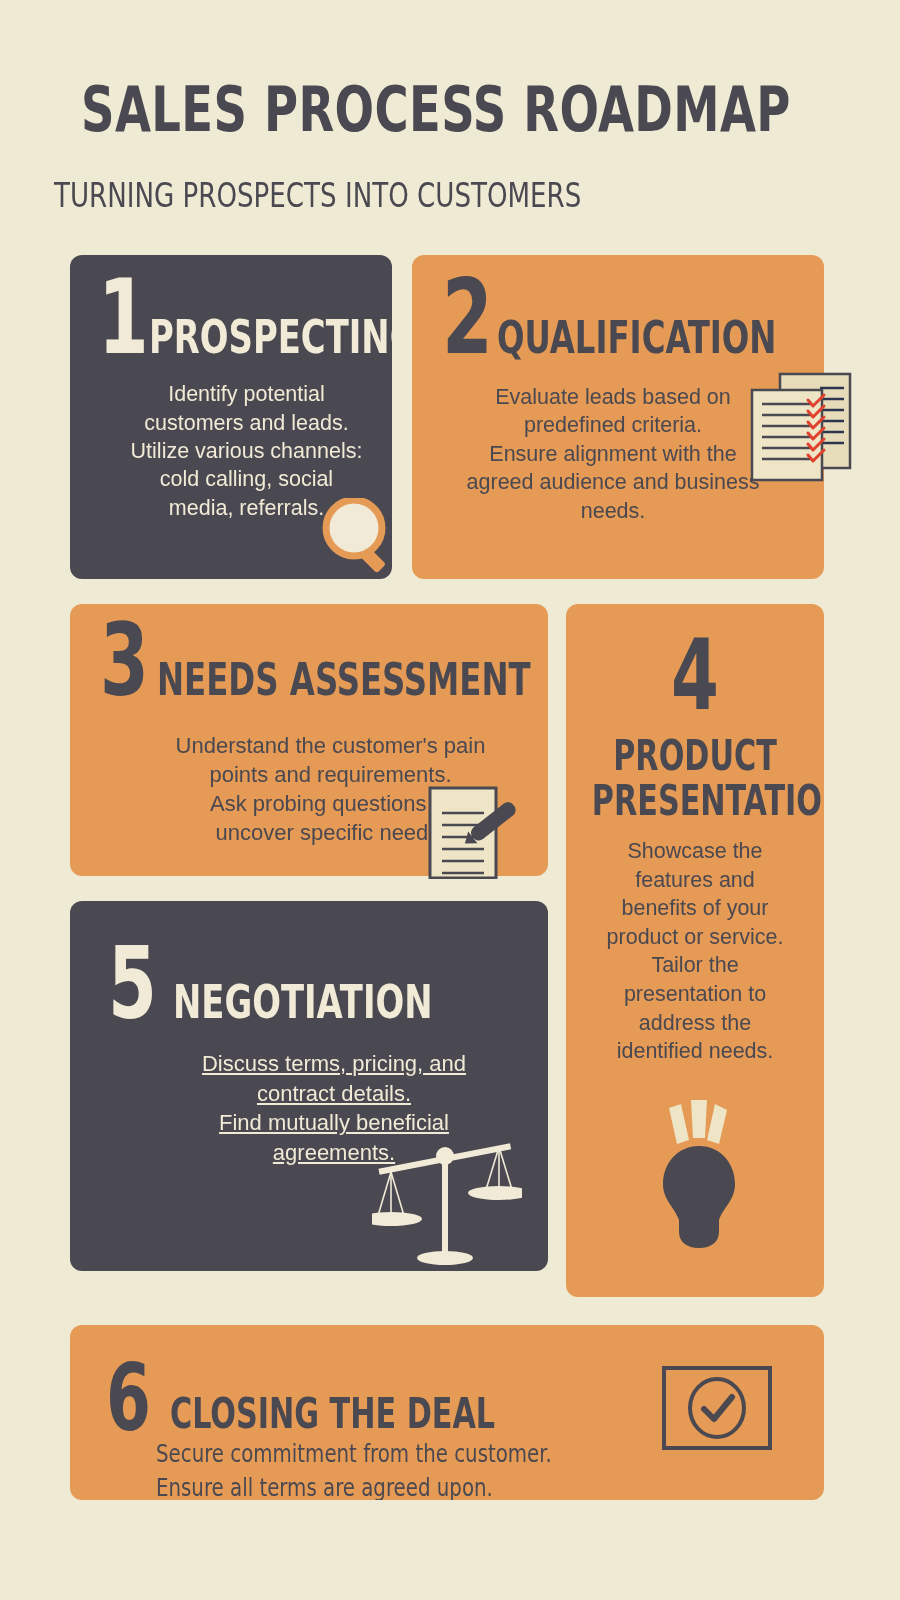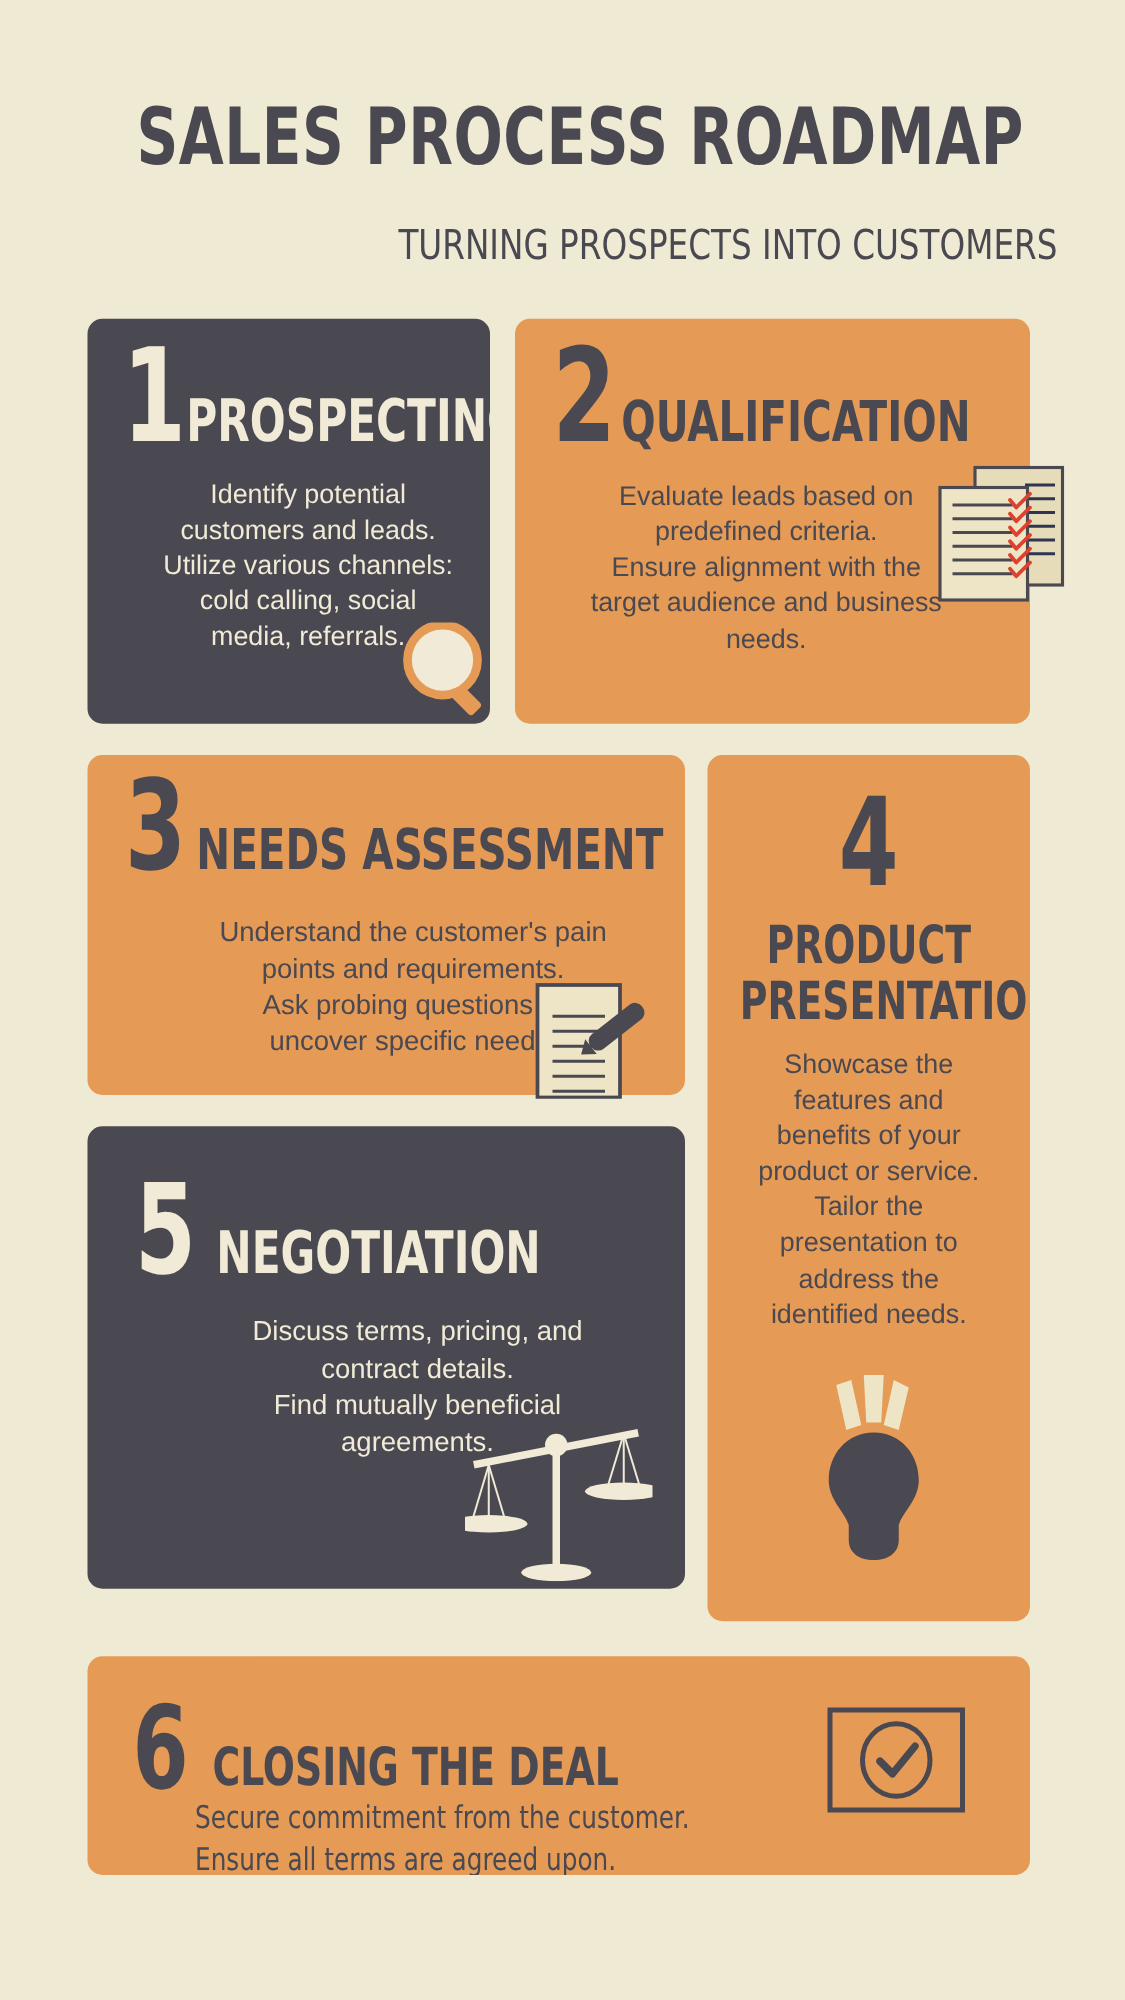--- a/index.html
+++ b/index.html
@@ -10,21 +10,21 @@
     width: 900px;
     height: 1600px;
     background: #efead4;
     font-family: "Liberation Sans", sans-serif;
     overflow: hidden;
     position: relative;
   }
 
   
   .header {
-    text-align: right;
+    text-align: left;
     padding-top: 78px;
   }
   .title {
     font-family: "DejaVu Sans Condensed", "Liberation Sans Narrow", "Liberation Sans", sans-serif;
     font-weight: 700;
     font-size: 63px;
     line-height: 1;
     letter-spacing: 0.5px;
     color: #4a4850;
     transform: scaleX(0.82);
@@ -124,21 +124,21 @@
     text-transform: uppercase;
     white-space: pre-line;
   }
   #card4 .desc { margin: 14px 14px 0 14px; font-size: 21.5px; line-height: 1.33; text-align: center; }
 
   
   #card5 { left: 70px;  top: 901px; width: 478px; height: 370px; }
   #card5 .headline { margin: 44px 0 0 38px; }
   #card5 .num      { font-size: 100px; margin-right: 2px; }
   #card5 .stepname { font-size: 47px; }
-  #card5 .desc     { margin: 26px 0 0 50px; font-size: 22px; line-height: 1.34; }
+  #card5 .desc     { margin: 26px 0 0 50px; font-size: 22px; line-height: 1.34; text-decoration: underline; }
 
   
   #card6 { left: 70px;  top: 1325px; width: 754px; height: 175px; }
   #card6 .row6 { display: flex; align-items: flex-end; margin: 38px 0 0 36px; }
   #card6 .num      { font-size: 92px; margin-right: 6px; color:#4a4850; }
   #card6 .stepname { font-size: 42px; color:#4a4850; margin-bottom: 2px; }
   #card6 .desc6 {
     font-family: "DejaVu Sans Condensed", "Liberation Sans Narrow", "Liberation Sans", sans-serif;
     font-weight: 400;
     font-size: 25px; line-height: 1.38;
@@ -180,21 +180,21 @@
 </div>
 
 <div class="card orange" id="card2">
   <div class="headline">
     <span class="num txt-dark">2</span>
     <span class="stepname txt-dark">Qualification</span>
   </div>
   <div class="desc txt-dark">Evaluate leads based on
 predefined criteria.
 Ensure alignment with the
-target audience and business
+agreed audience and business
 needs.</div>
 </div>
 
 <div class="card orange" id="card3">
   <div class="headline">
     <span class="num txt-dark">3</span>
     <span class="stepname txt-dark">Needs Assessment</span>
   </div>
   <div class="desc txt-dark">Understand the customer's pain
 points and requirements.

